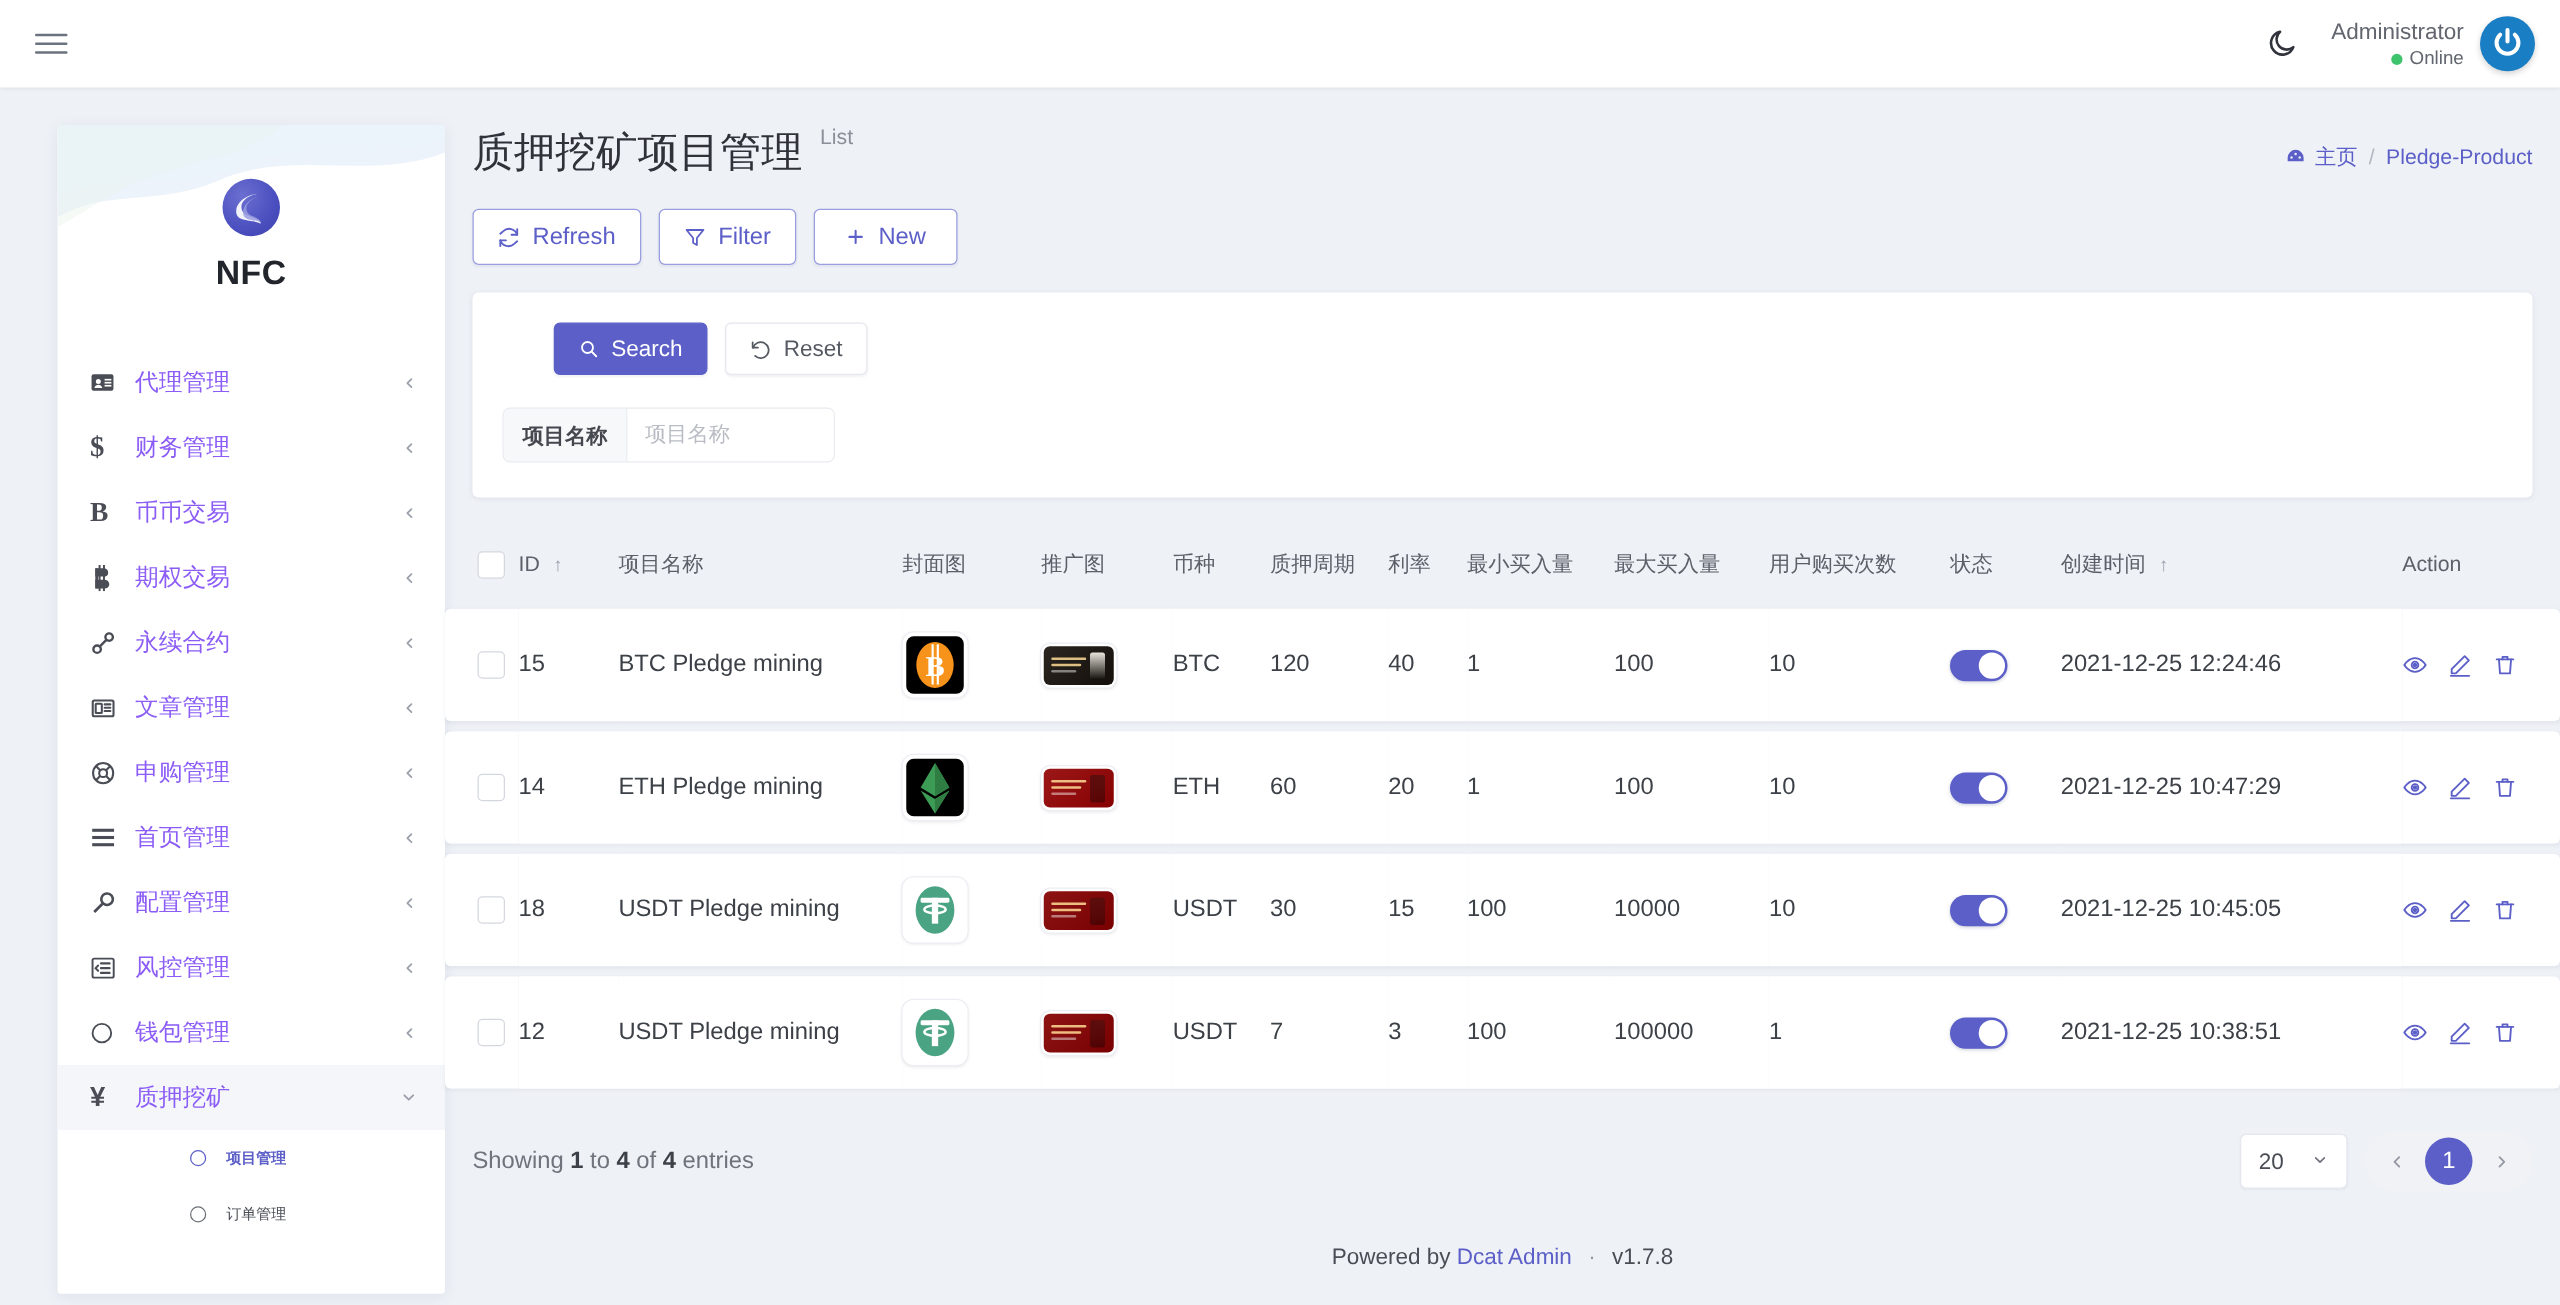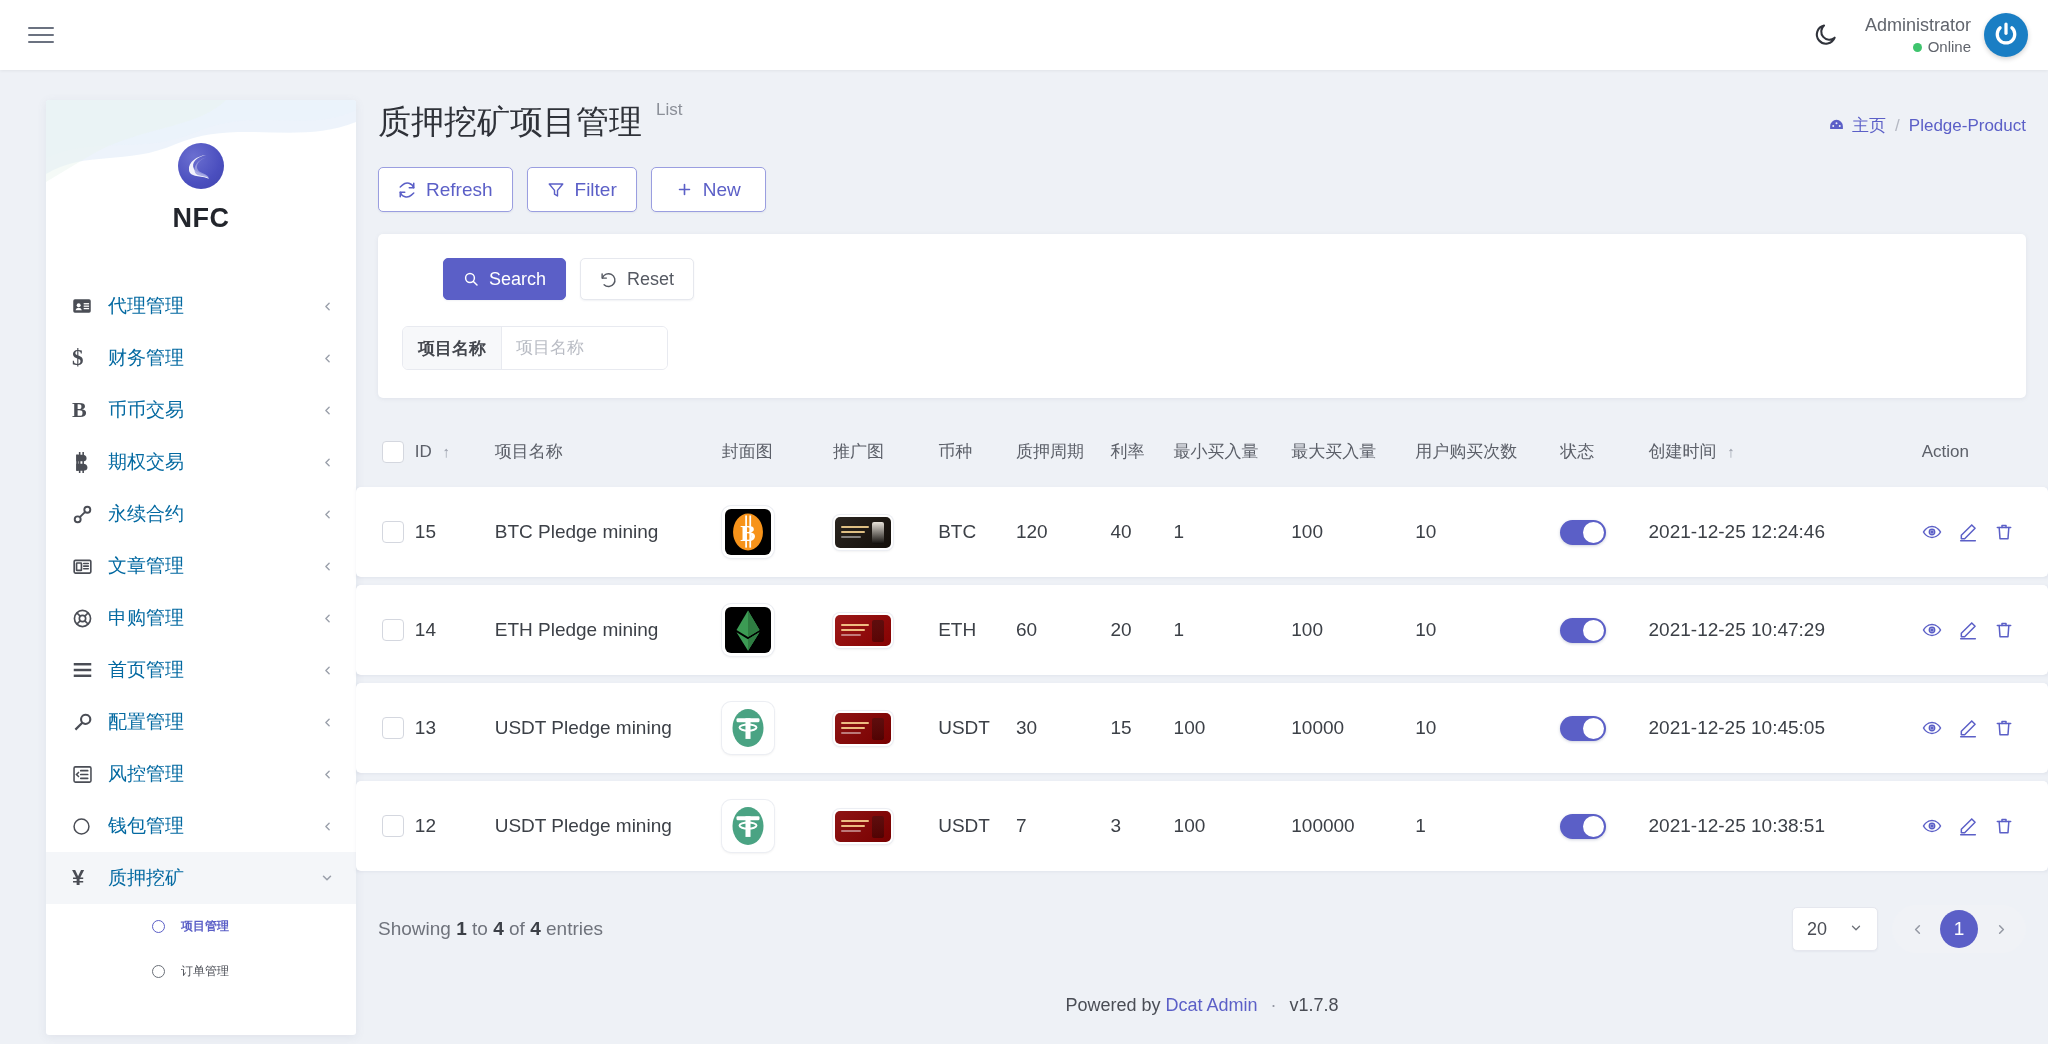--- a/index.html
+++ b/index.html
@@ -75,21 +75,21 @@
   .menu { padding-top: 4px; }
   .menu-item {
     height: 52px; display: flex; align-items: center;
     padding: 0 22px 0 26px; cursor: pointer; position: relative;
   }
   .menu-item .mi-icon {
     width: 30px; flex: 0 0 30px; display: flex; align-items: center;
     color: #4a4d55; font-size: 20px; font-weight: bold;
   }
   .menu-item .mi-label {
-    font-size: 19px; color: #0369a1; margin-left: 6px; white-space: nowrap;
+    font-size: 19px; color: #8b5cf6; margin-left: 6px; white-space: nowrap;
   }
   .menu-item .mi-arrow {
     margin-left: auto; color: #9ba0ab; display: flex; align-items: center;
   }
   .menu-item.active-parent { background: #f4f6f9; }
   .submenu-item {
     height: 45px; display: flex; align-items: center; padding-left: 106px;
     cursor: pointer;
   }
   .submenu-item .sm-circle {
@@ -737,21 +737,21 @@
                     <path d="M6.2 6.6l1 13.4h9.6l1-13.4"></path>
                   </svg>
                 </span>
               </div>
             </td>
           </tr>
           <tr>
             <td class="col-cb">
               <span class="cb"></span>
             </td>
-            <td class="col-id">13</td>
+            <td class="col-id">18</td>
             <td class="col-name">USDT Pledge mining</td>
             <td class="col-cover">
               <div class="cover-thumb">
                 <div class="cover-inner" style="background:#ffffff">
                   <svg viewBox="0 0 40 40" width="100%" height="100%">
                     <ellipse cx="20" cy="20" rx="13.5" ry="16.5" fill="#4aa383"></ellipse>
                     <rect x="10" y="11.5" width="20" height="3.4" rx="1" fill="#fff"></rect>
                     <rect x="17.8" y="11.5" width="4.4" height="18" fill="#fff"></rect>
                     <ellipse cx="20" cy="19.6" rx="7.4" ry="2.7" fill="none" stroke="#fff" stroke-width="1.7"></ellipse>
                   </svg>

